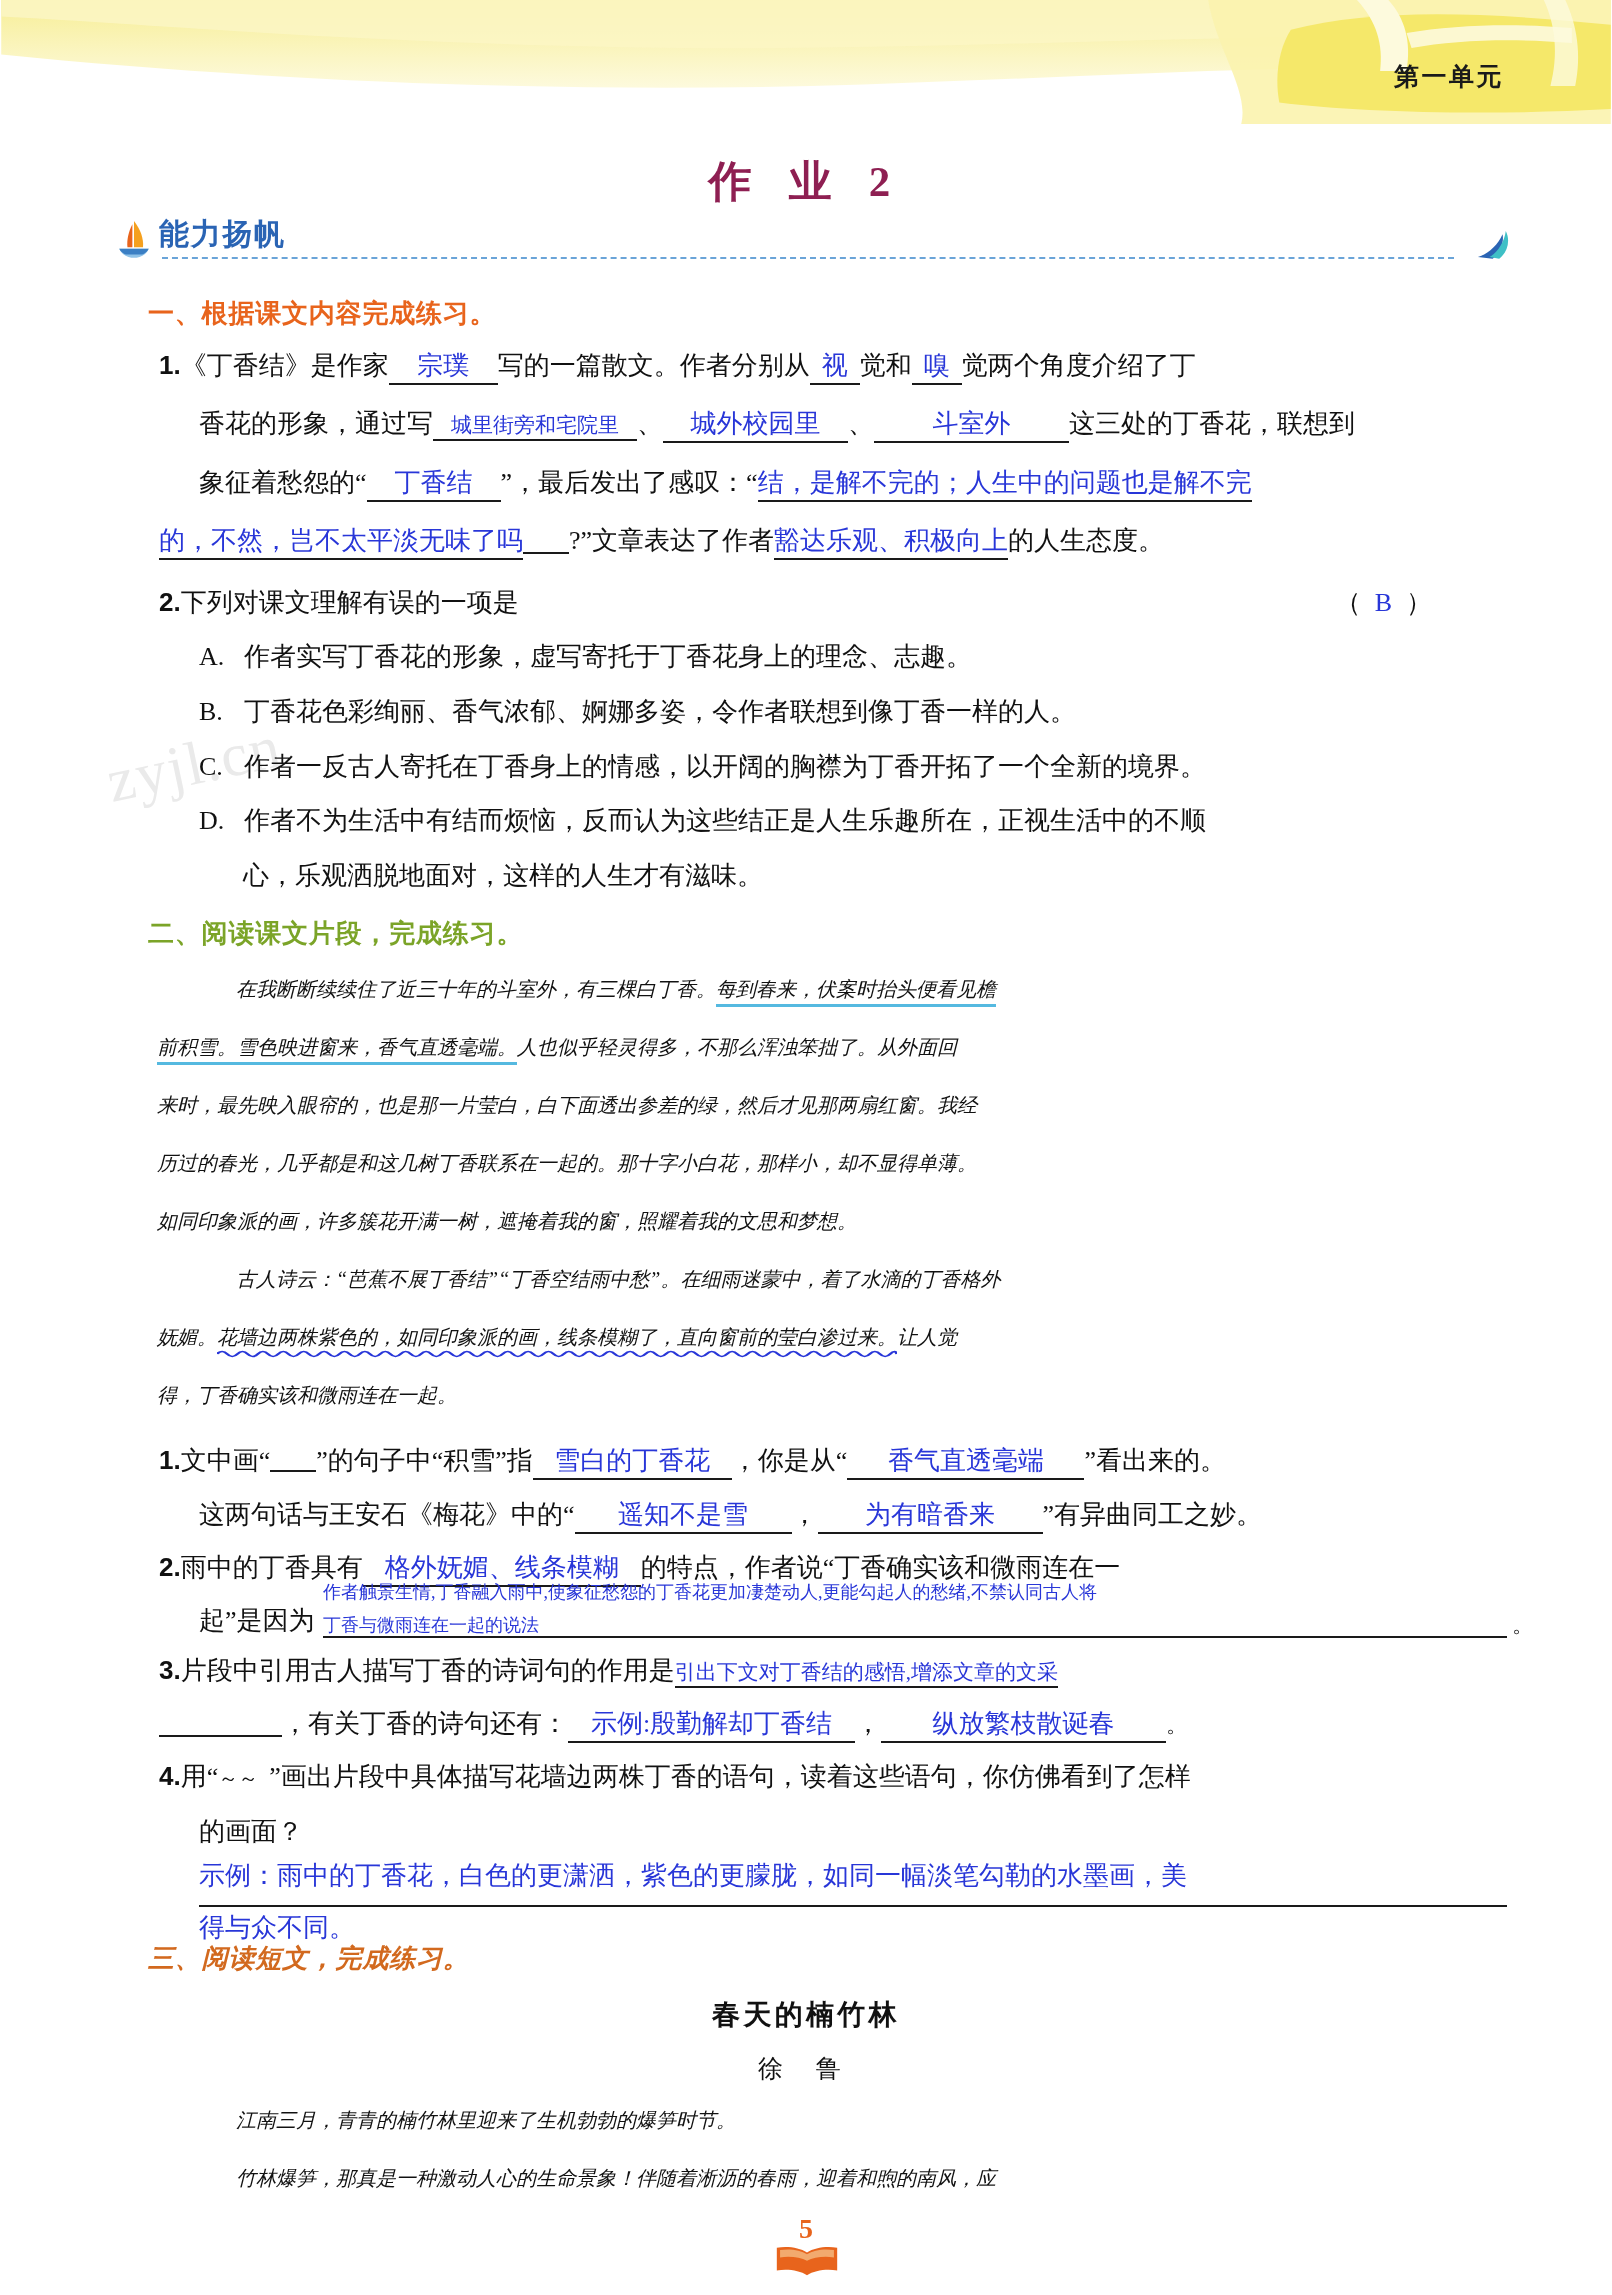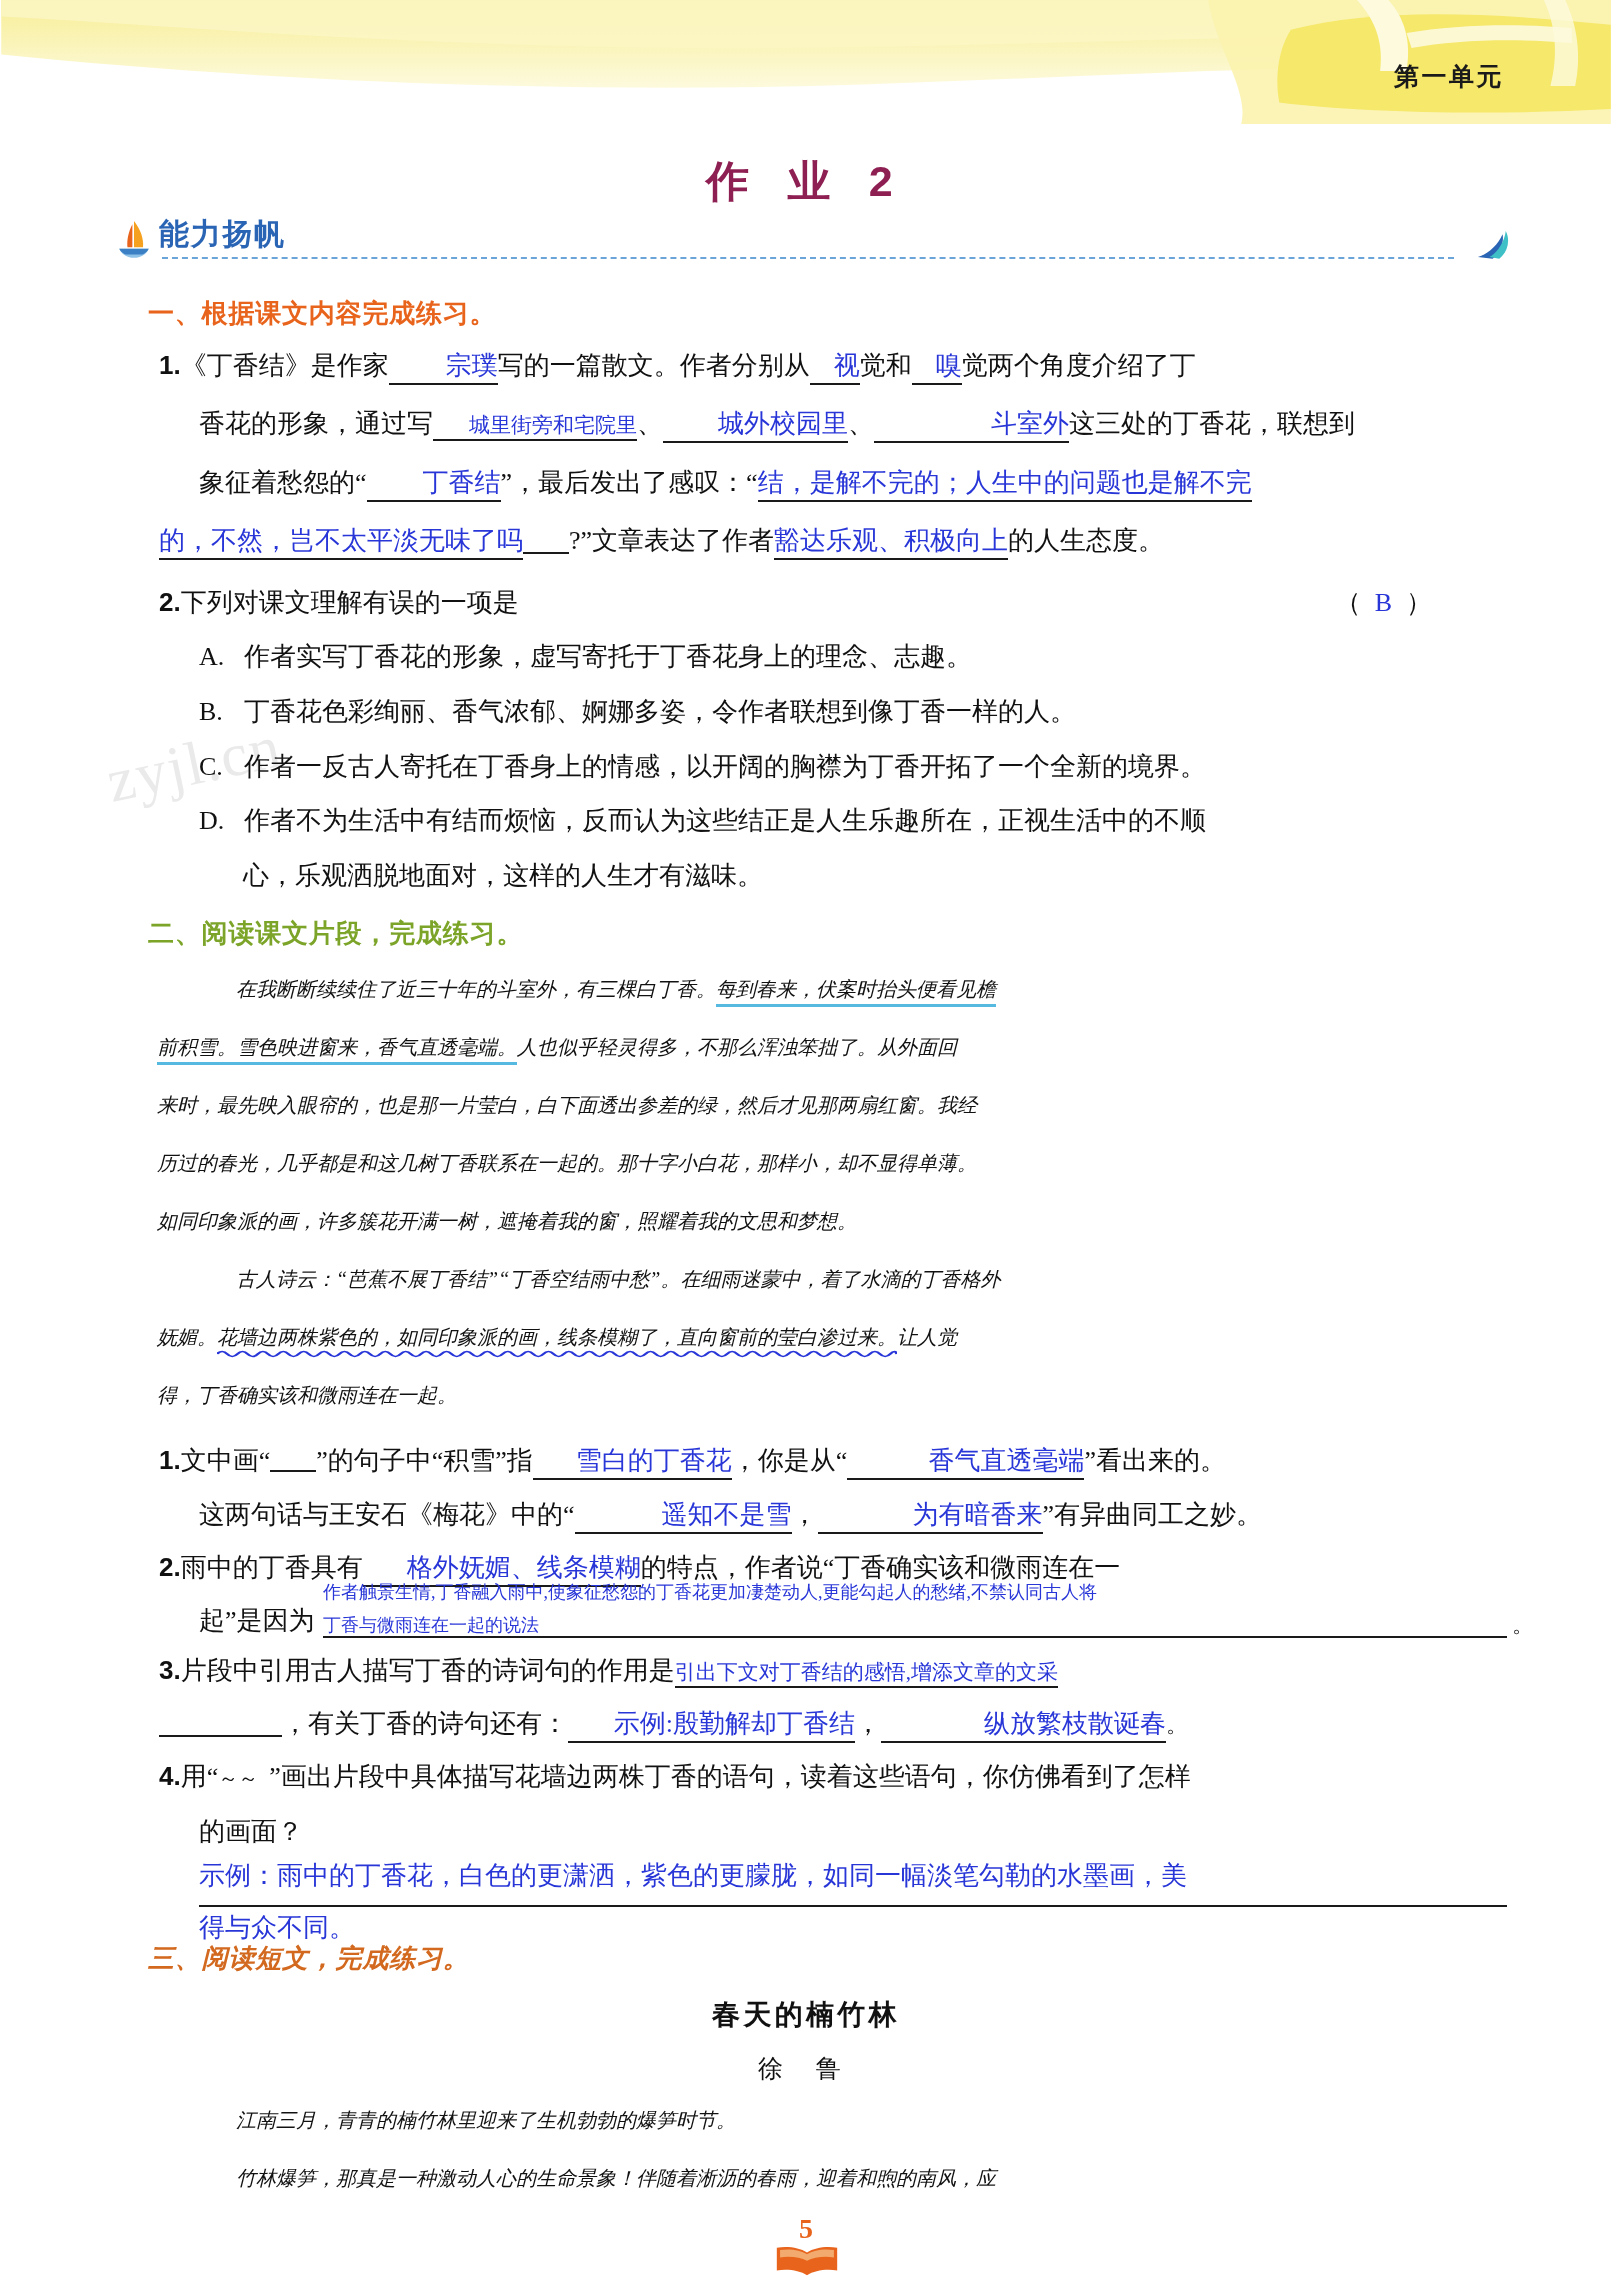--- a/index.html
+++ b/index.html
@@ -30,21 +30,21 @@
   
   .page{
     position:absolute; left:0; top:0; width:1612px; height:2295px;
   }
   .worksheet-title{
     position:absolute; left:0; top:153px; width:1612px;
     text-align:center;
     font-size:43px; font-weight:700;
     color:#8e1f52;
     letter-spacing:13.2px;
-    font-family:Liberation Sans, sans-serif;
+    font-family:Liberation Serif, serif;
   }
 
   
   .ability-bar{
     position:absolute; left:116px; top:217px; width:1391px; height:46px;
   }
   .sail-icon{ position:absolute; left:0; top:1.7px; width:36px; height:40px; }
   .ability-label{
     position:absolute; left:43px; top:-3.3px;
     font-size:30px; font-weight:700; color:#2a64b4;
@@ -80,21 +80,20 @@
 
   
   .ans{
     color:#2836d8;
     font-family:"Liberation Serif","DejaVu Serif",serif;
     display:inline-block;
     text-align:center;
   }
   .ans.ul{
     border-bottom:2.1px solid #1a1a1a;
-    text-align:right;
   }
   .ans.small{ font-size:21px; }
 
   
   .passage{
     position:absolute; left:236px;
     font-size:20px; color:#111; line-height:1;
     white-space:nowrap;
     font-family:"Liberation Serif","DejaVu Serif",serif;
     font-style:italic;

